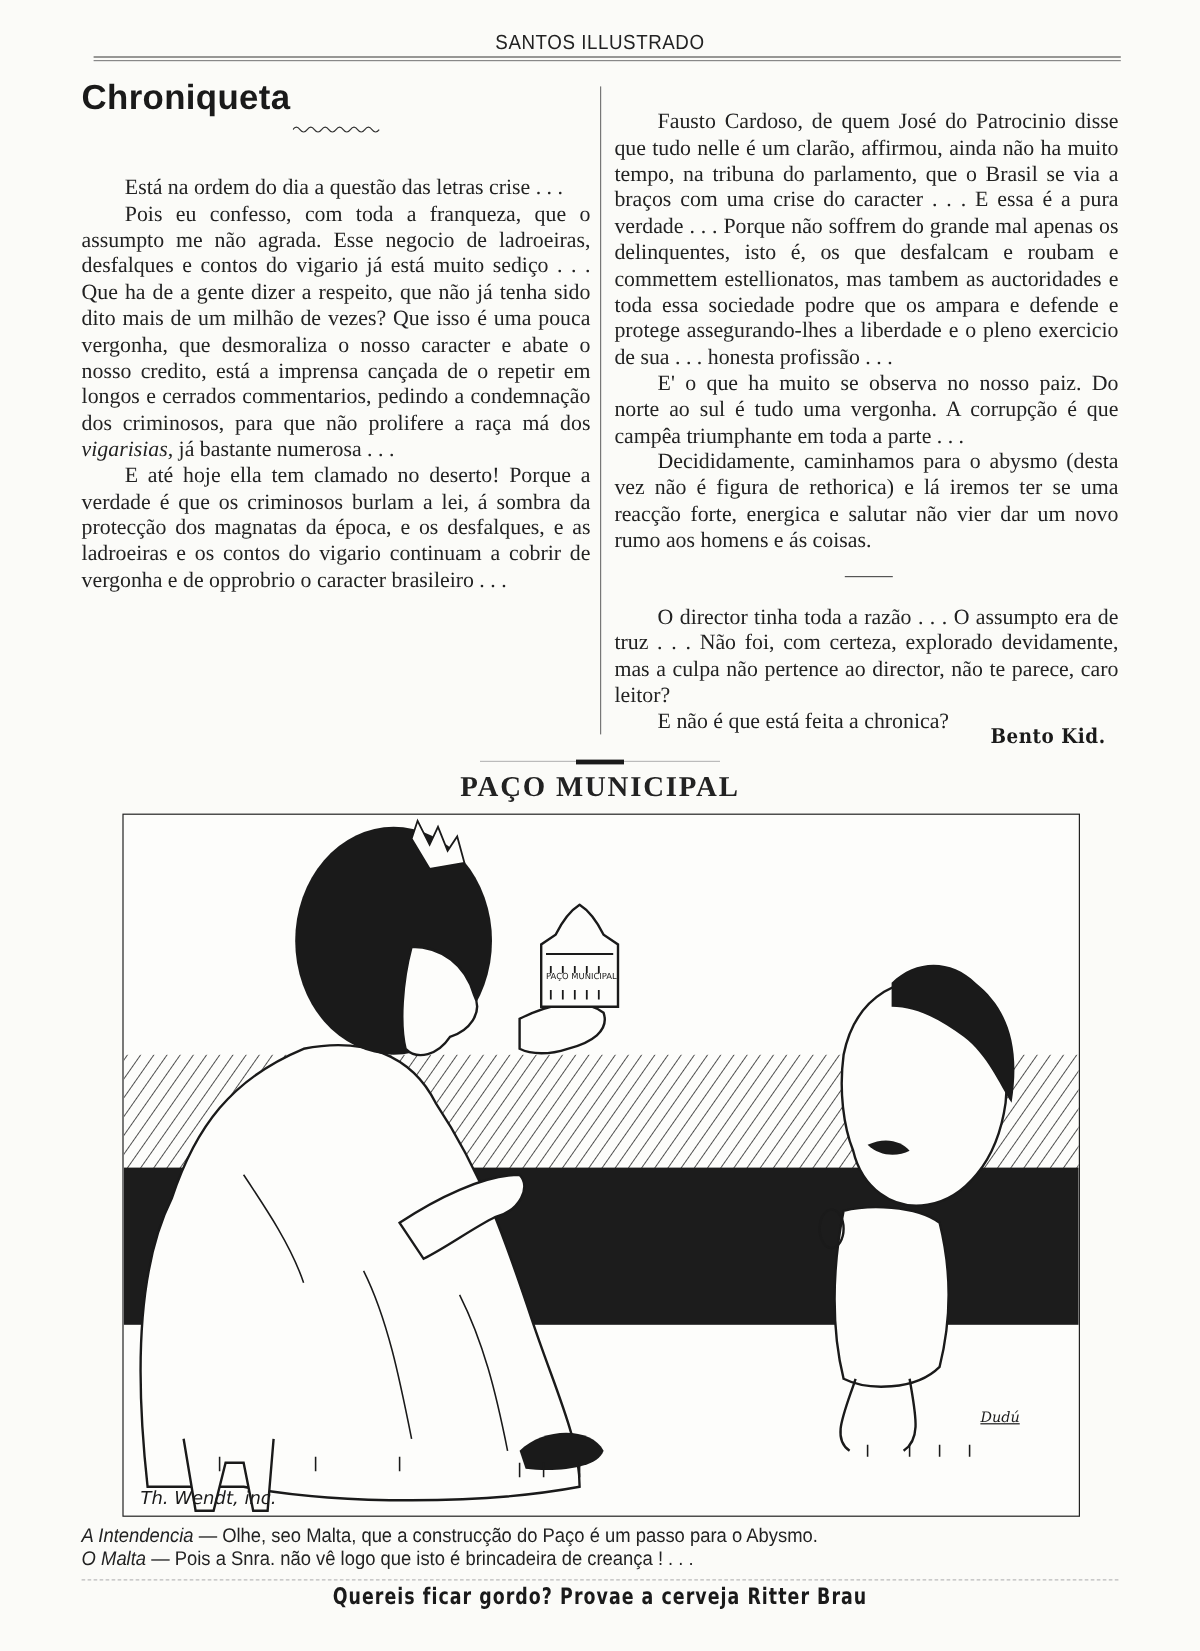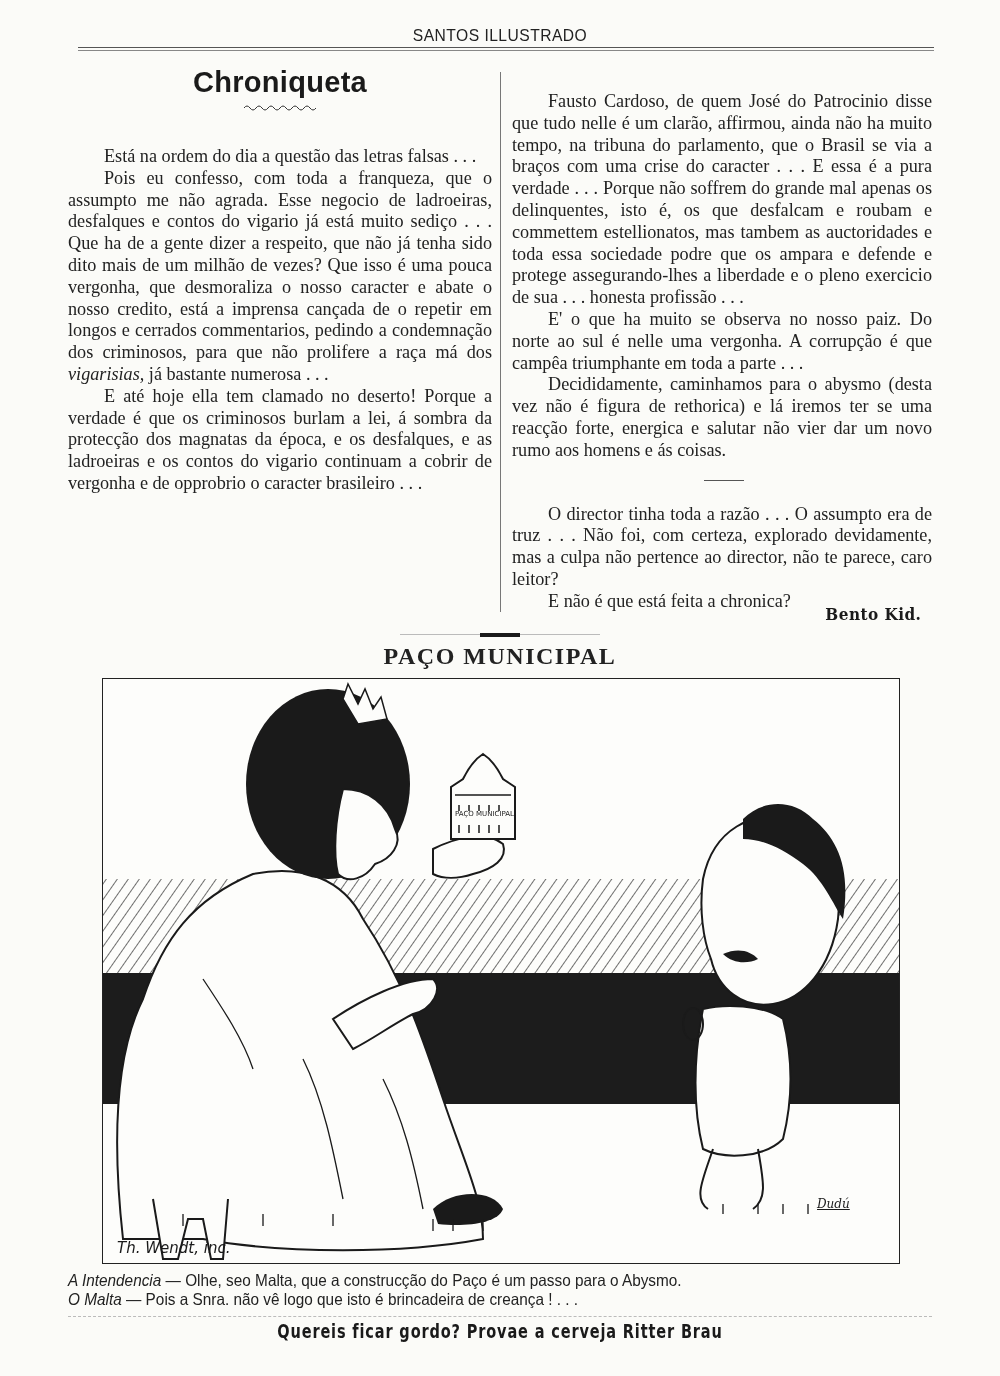--- a/index.html
+++ b/index.html
@@ -21,21 +21,21 @@
       position:absolute; font-size:18.2px; line-height:21.8px; text-align:justify;
       color:#222;
       margin-top:24px;
     }
     .col-left { left:68px; top:122px; width:424px; }
     .col-right { left:512px; top:67px; width:420px; }
     .col p { margin:0; text-indent:36px; }
     .col-divider { position:absolute; left:500px; top:72px; height:540px; border-left:1px solid #777; }
 
     .section-title {
-      position:absolute; left:68px; top:66px; width:424px; text-align:center;
+      position:absolute; left:68px; top:66px; width:424px; text-align:left;
       font-family:"Liberation Sans","DejaVu Sans", sans-serif; font-weight:bold;
       font-size:29px; color:#1a1a1a; letter-spacing:0.3px;
     }
     .squiggle { position:absolute; left:244px; top:104px; width:74px; height:8px; }
 
     .sep-short { position:absolute; left:704px; top:480px; width:40px; border-top:1px solid #555; }
     .signature {
       position:absolute; left:820px; top:604px; font-size:17px; font-weight:bold;
       font-family:"DejaVu Serif", serif; letter-spacing:0.5px; transform:scaleX(0.9);
     }
@@ -46,21 +46,21 @@
       position:absolute; left:0; top:643px; width:1000px; text-align:center;
       font-family:"Liberation Serif","DejaVu Serif", serif; font-weight:bold;
       font-size:24px; letter-spacing:1.5px; color:#222;
     }
     .cartoon-frame {
       position:absolute; left:102px; top:678px; width:796px; height:584px;
       border:1.5px solid #222; background:#fdfdfb; overflow:hidden;
     }
     .cartoon-frame svg { position:absolute; left:0; top:0; }
     .artist-left { position:absolute; left:14px; top:560px; font-size:15px; font-style:italic; font-family:"DejaVu Sans", sans-serif; }
-    .artist-right { position:absolute; left:714px; top:518px; font-size:12px; font-style:italic; text-decoration:underline; font-family:"DejaVu Serif", serif; }
+    .artist-right { position:absolute; left:714px; top:495px; font-size:12px; font-style:italic; text-decoration:underline; font-family:"DejaVu Serif", serif; }
 
     .caption { position:absolute; left:68px; font-size:16.5px; line-height:19px; color:#222; font-family:"Liberation Sans Narrow","Liberation Sans", sans-serif; transform-origin:left; transform:scaleX(0.93); }
     .caption.c1 { top:1271px; }
     .caption.c2 { top:1290px; }
     .caption em { font-style:italic; }
     .bottom-rule { position:absolute; left:68px; top:1316px; width:864px; border-top:1px dashed #bbb; }
     .ad {
       position:absolute; left:0; top:1320px; width:1000px; text-align:center;
       font-family:"DejaVu Sans Condensed","DejaVu Sans", sans-serif; font-weight:bold;
       font-size:19px; letter-spacing:1px; color:#1a1a1a; transform:scaleX(0.85);
@@ -72,30 +72,30 @@
 <div class="running-head">SANTOS ILLUSTRADO</div>
 <div class="head-rule r1"></div>
 <div class="head-rule r2"></div>
 
 <div class="section-title">Chroniqueta</div>
 <svg class="squiggle" viewBox="0 0 74 8">
   <path d="M0 4 Q3 0 6 4 T12 4 T18 4 T24 4 T30 4 T36 4 T42 4 T48 4 T54 4 T60 4 T66 4 T72 4" fill="none" stroke="#333" stroke-width="1"></path>
 </svg>
 
 <div class="col col-left">
-  <p>Está na ordem do dia a questão das letras falsas . . .</p>
+  <p>Está na ordem do dia a questão das letras crise . . .</p>
   <p><span>Pois eu confesso, com toda a franqueza, que o assumpto me não agrada. Esse negocio de ladroeiras, desfalques e contos do vigario já está muito sediço . . . Que ha de a gente dizer a respeito, que não já tenha sido dito mais de um milhão de vezes? Que isso é uma pouca vergonha, que desmoraliza o nosso caracter e abate o nosso credito, está a imprensa cançada de o repetir em longos e cerrados commentarios, pedindo a condemnação dos criminosos, para que não prolifere a raça má dos </span><em>vigarisias,</em><span> já bastante numerosa . . .</span></p>
   <p>E até hoje ella tem clamado no deserto! Porque a verdade é que os criminosos burlam a lei, á sombra da protecção dos magnatas da época, e os desfalques, e as ladroeiras e os contos do vigario continuam a cobrir de vergonha e de opprobrio o caracter brasileiro . . .</p>
 </div>
 
 <div class="col-divider"></div>
 
 <div class="col col-right">
   <p>Fausto Cardoso, de quem José do Patrocinio disse que tudo nelle é um clarão, affirmou, ainda não ha muito tempo, na tribuna do parlamento, que o Brasil se via a braços com uma crise do caracter . . . E essa é a pura verdade . . . Porque não soffrem do grande mal apenas os delinquentes, isto é, os que desfalcam e roubam e commettem estellionatos, mas tambem as auctoridades e toda essa sociedade podre que os ampara e defende e protege assegurando-lhes a liberdade e o pleno exercicio de sua . . . honesta profissão . . .</p>
-  <p>E' o que ha muito se observa no nosso paiz. Do norte ao sul é nelle uma vergonha. A corrupção é que campêa triumphante em toda a parte . . .</p>
+  <p>E' o que ha muito se observa no nosso paiz. Do norte ao sul é tudo uma vergonha. A corrupção é que campêa triumphante em toda a parte . . .</p>
   <p>Decididamente, caminhamos para o abysmo (desta vez não é figura de rethorica) e lá iremos ter se uma reacção forte, energica e salutar não vier dar um novo rumo aos homens e ás coisas.</p>
   <div style="height:42px"></div>
   <p>O director tinha toda a razão . . . O assumpto era de truz . . . Não foi, com certeza, explorado devidamente, mas a culpa não pertence ao director, não te parece, caro leitor?</p>
   <p>E não é que está feita a chronica?</p>
 </div>
 <div class="sep-short"></div>
 <div class="signature">Bento Kid.</div>
 
 <div class="cartoon-toprule"></div>
 <div class="cartoon-topbar"></div>

